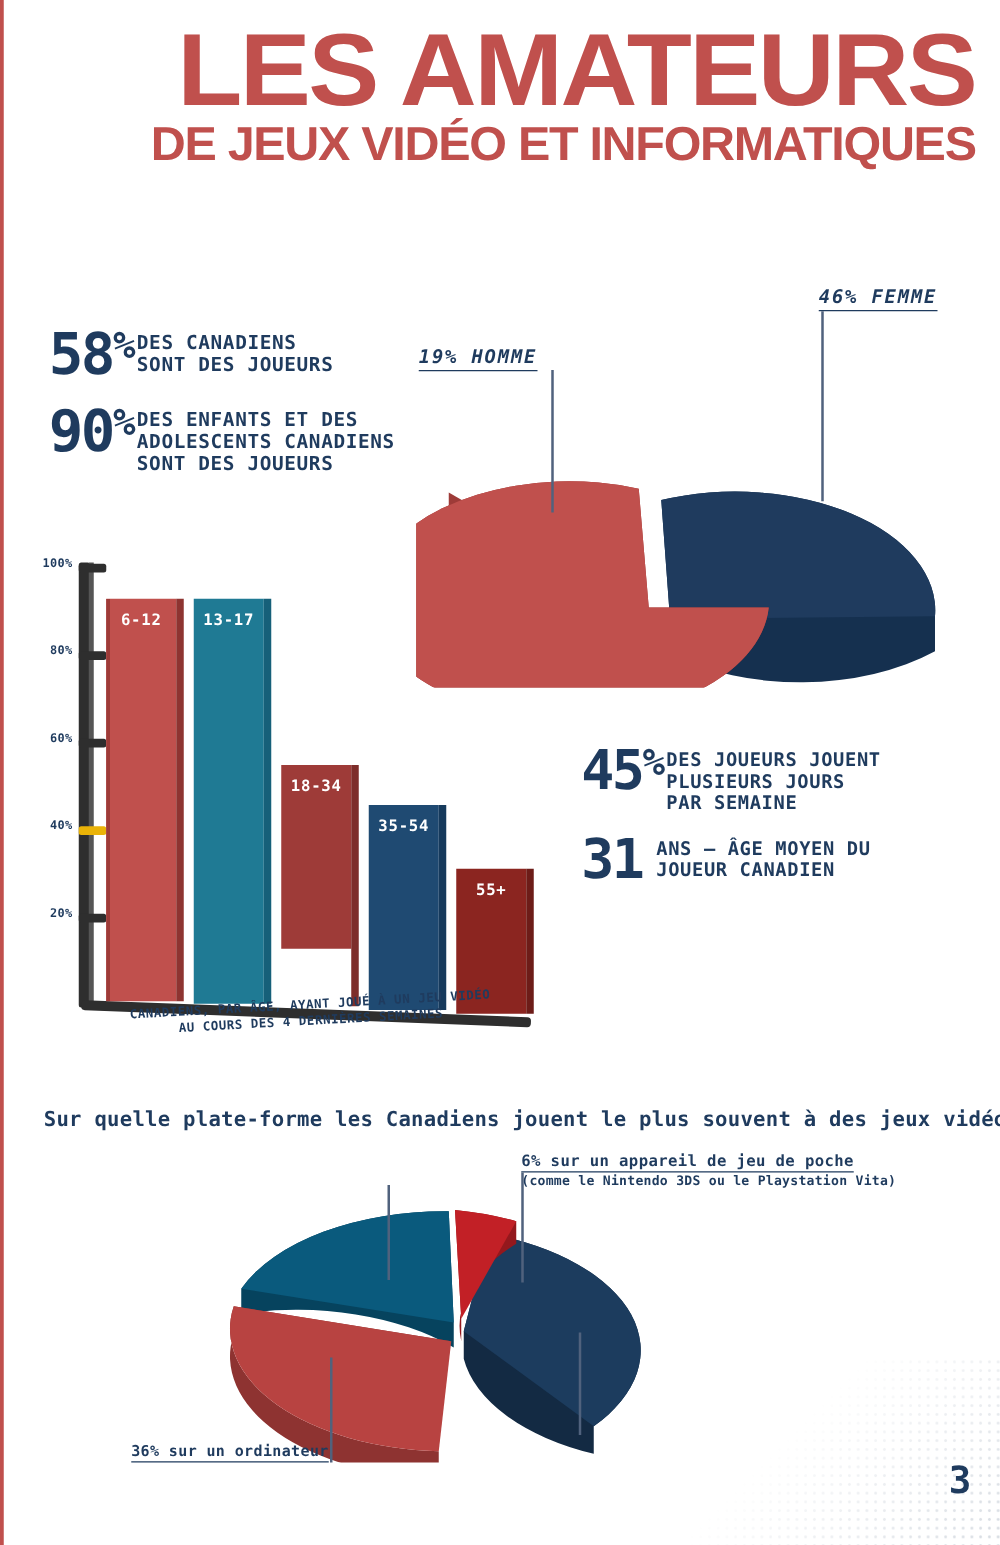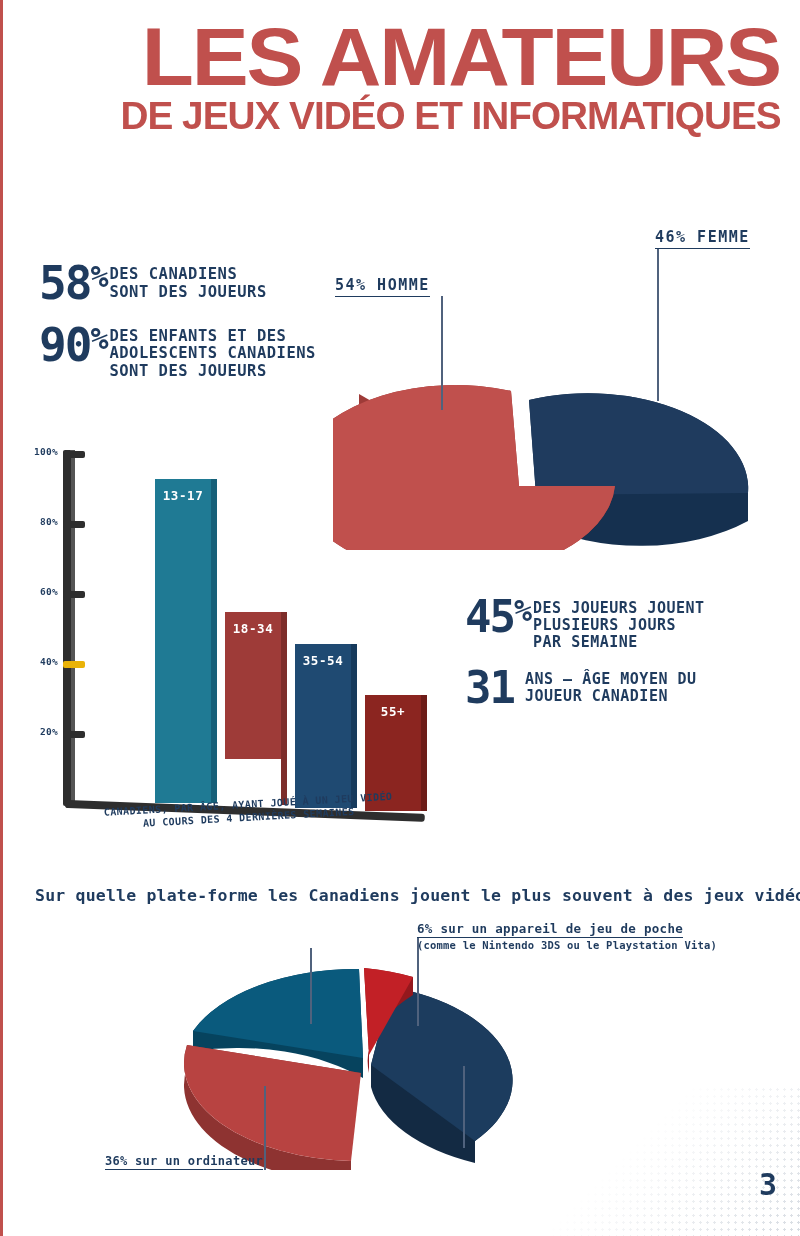--- a/index.html
+++ b/index.html
@@ -80,21 +80,21 @@
   #stats-right{position:absolute;left:462px;top:596px;width:330px;}
   #stats-right .stat{margin-bottom:16px;}
   #stats-right .stat-num{font-size:44px;}
   #stats-right .stat-txt{font-size:15px;}
   .stat-num.plain{padding-right:8px;}
 
   
   .callout{position:absolute;color:#1f3b5e;font-weight:bold;}
   .callout .cl-main{
     font-size:15px;letter-spacing:1.5px;white-space:nowrap;
-    border-bottom:1.6px solid #1f3b5e;padding-bottom:2px;
+    border-bottom:1.6px solid #1f3b5e;padding-bottom:2px;font-style:italic;
   }
   .leader{position:absolute;width:1.6px;background:#50627d;}
 
   
   #pie-top{position:absolute;left:330px;top:300px;width:460px;height:250px;}
 
   
   #bar-chart{position:absolute;left:28px;top:448px;width:400px;height:420px;}
   .ytick{
     position:absolute;right:100%;margin-right:5px;
@@ -176,21 +176,21 @@
 
       <g>
         <path d="M186 186 L178 91 A160 95 0 1 0 282 186 Z" fill="#9e3b38"></path>
         <path d="M186 186 L186 213 A160 95 0 0 1 26 121 L26 94 Z" fill="#9e3b38"></path>
         <path d="M186 186 L178 91 A160 95 0 1 0 282 186 Z" fill="#c0504d"></path>
       </g>
     </svg>
   </div>
 
   <div class="callout" style="left:332px;top:276px;">
-    <div class="cl-main">54% HOMME</div>
+    <div class="cl-main">19% HOMME</div>
   </div>
   <div class="leader" style="left:438px;top:296px;height:114px;"></div>
 
   <div class="callout" style="left:652px;top:228px;">
     <div class="cl-main">46% FEMME</div>
   </div>
   <div class="leader" style="left:654px;top:249px;height:152px;"></div>
 
   <div id="bar-chart">
 
@@ -210,20 +210,24 @@
       </div>
       <div style="position:absolute;left:0;top:213px;width:22px;height:7px;background:#eab308;border-radius:2px;">
         <span class="ytick">40%</span>
       </div>
       <div style="position:absolute;left:0;top:283px;width:22px;height:7px;background:#2e2e2e;border-radius:2px;">
         <span class="ytick">20%</span>
       </div>
 
       <div style="position:absolute;left:2px;top:352px;width:360px;height:8px;background:#2e2e2e;border-radius:3px;transform:rotate(2.2deg);transform-origin:left center;"></div>
 
+      <div style="position:absolute;left:22px;top:31px;width:56px;height:322px;background:#c0504d;box-shadow:3px 0 0 #9e3b38 inset;">
+        <div style="position:absolute;right:-6px;top:0;width:6px;height:322px;background:#8e3431;"></div>
+        <div class="bar-label">6-12</div>
+      </div>
 
       <div style="position:absolute;left:92px;top:31px;width:56px;height:324px;background:#1f7a94;">
         <div style="position:absolute;right:-6px;top:0;width:6px;height:324px;background:#166079;"></div>
         <div class="bar-label">13-17</div>
       </div>
 
       <div style="position:absolute;left:162px;top:164px;width:56px;height:147px;background:#9e3b38;">
         <div style="position:absolute;right:-6px;top:0;width:6px;height:193px;background:#7d2d2a;"></div>
         <div class="bar-label">18-34</div>
       </div>

